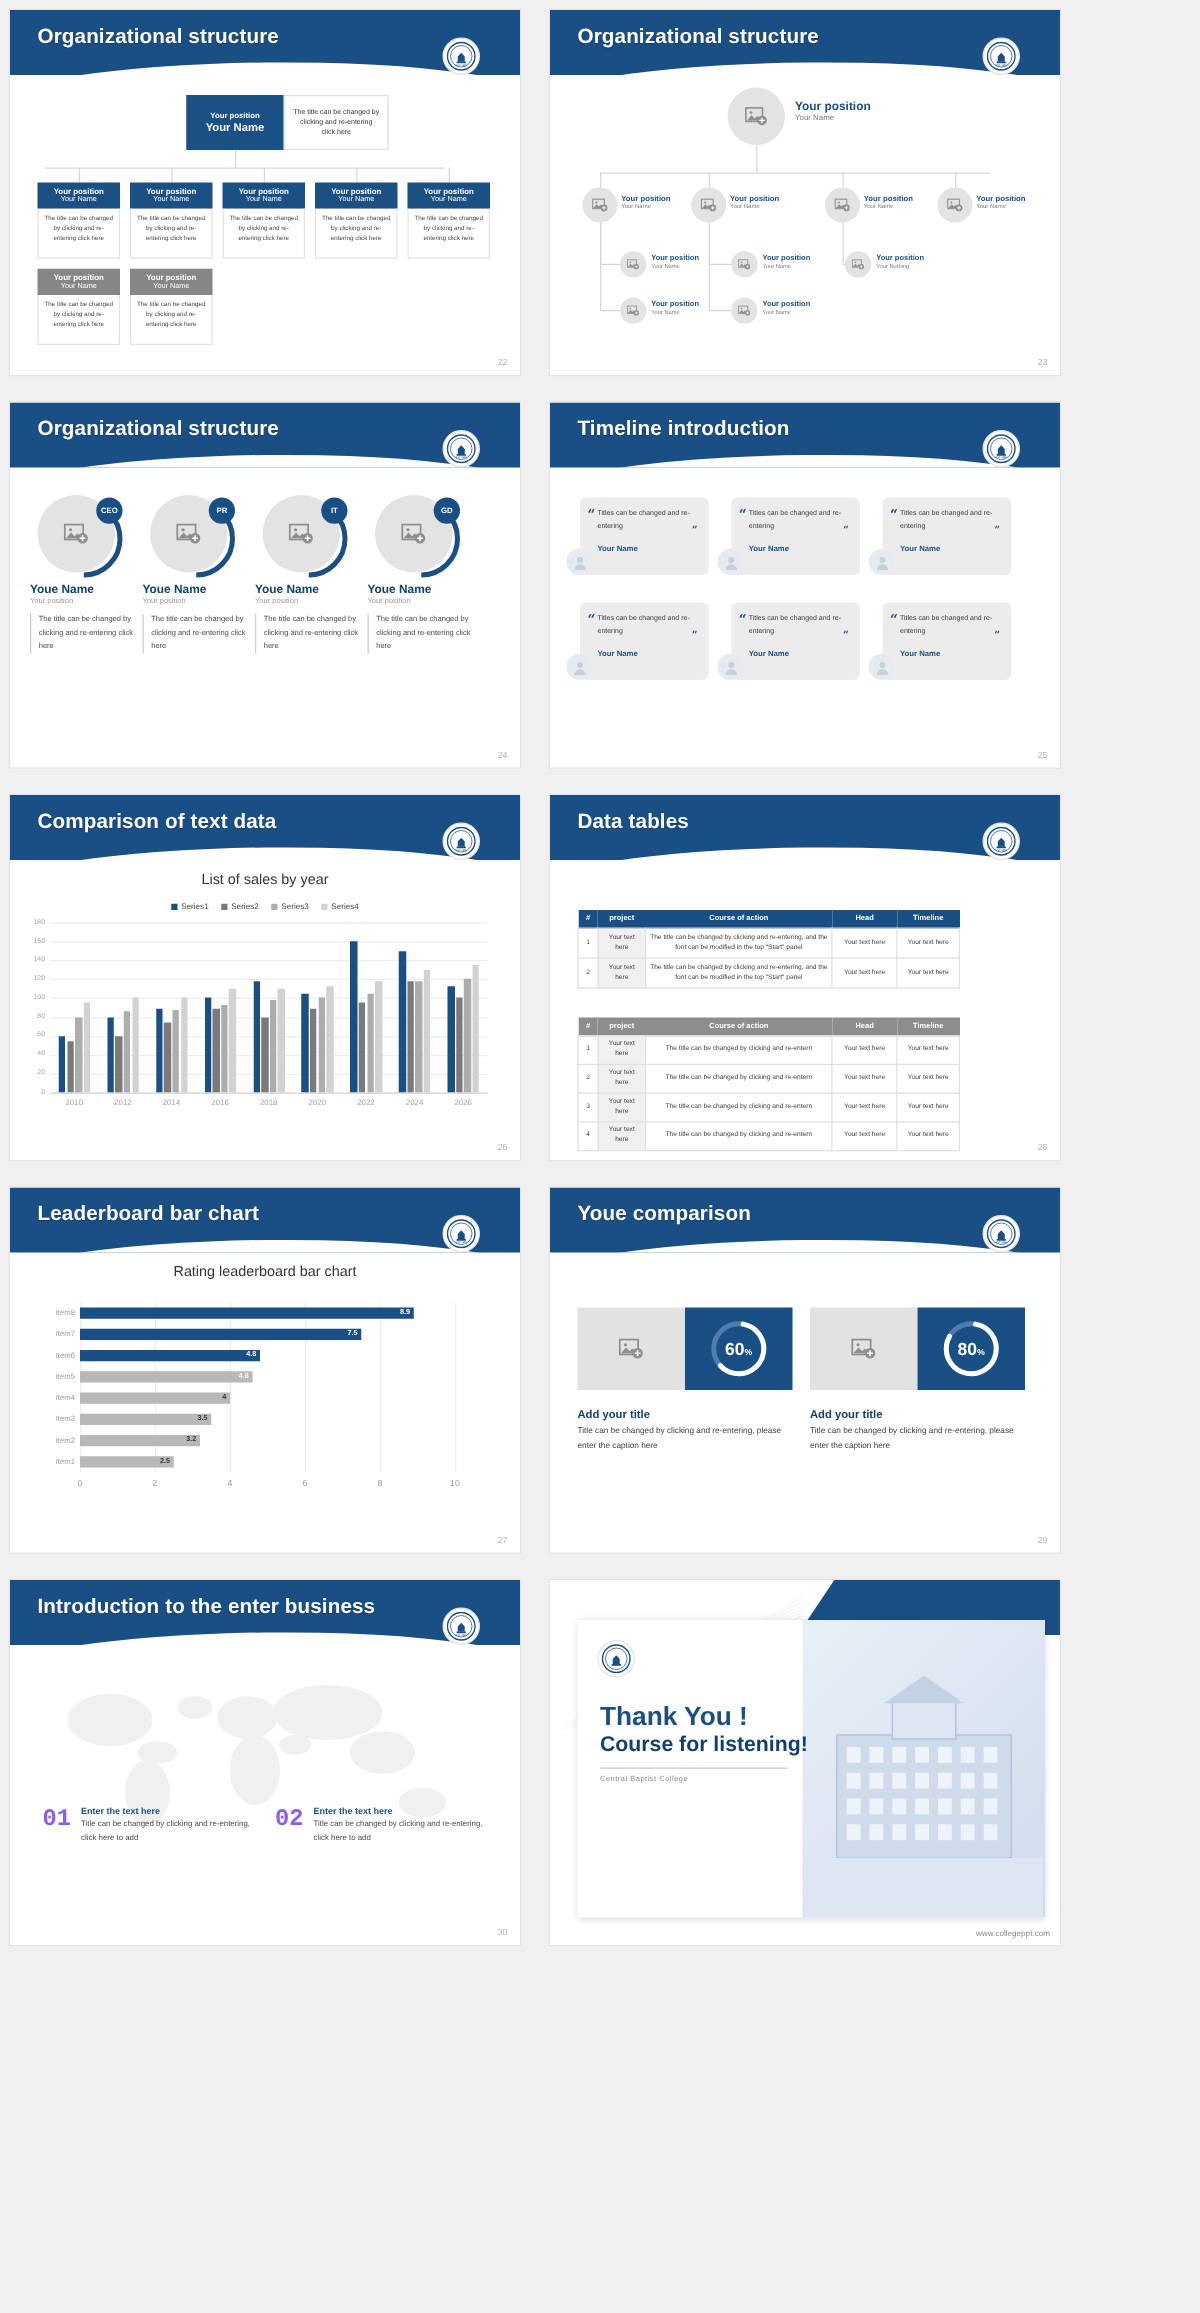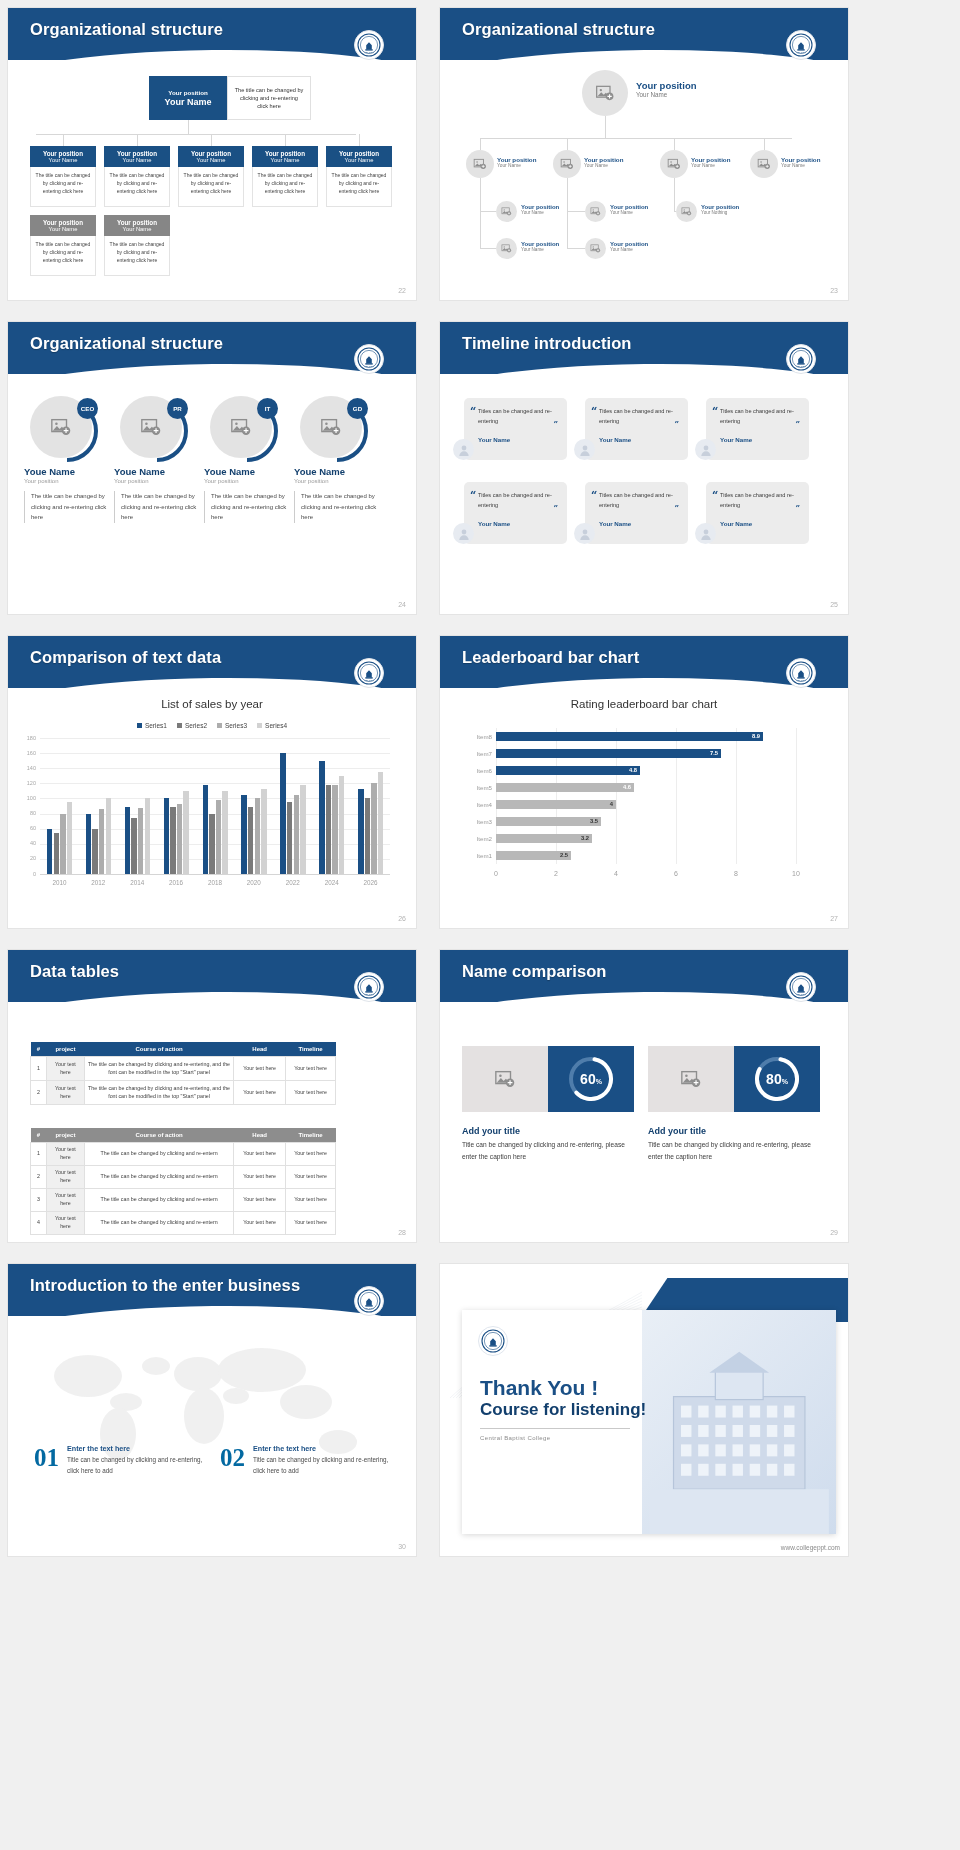--- a/index.html
+++ b/index.html
@@ -124,25 +124,25 @@
   th{ background:#1a4f85;color:#fff;font-size:6px;font-weight:bold;padding:4px 2px;}
   table.t2 th{ background:#8d8d8d; }
   td{ border:1px solid #e0e0e0;padding:3px 3px;color:#3d3d3d;text-align:center;line-height:1.5;}
   td.shade{ background:#f0f0f0; }
   
   .dc-img{ width:86px;height:66px;background:#e4e1e1;display:flex;align-items:center;justify-content:center;}
   .dc-ring{ width:86px;height:66px;background:#1a4f85;display:flex;align-items:center;justify-content:center;position:relative;}
   .dc-title{ color:#123f6d;font-weight:bold;font-size:9px;}
   .dc-sub{ font-size:6.6px;color:#3d3d3d;line-height:1.75;margin-top:3px;}
   
-  .num{ color:#0369a1;font-weight:bold;font-size:25px;font-family:Liberation Serif, serif;}
+  .num{ color:#8b5cf6;font-weight:bold;font-size:19px;font-family:Liberation Mono, monospace;}
   .gt{ font-size:7.2px;font-weight:bold;color:#1a4f85;}
   .gd{ font-size:6.3px;color:#4a4a4a;line-height:1.7;margin-top:2px;}
   
-  .thanks-wrap{ position:absolute;inset:0;background:#fff;overflow:hidden;margin-top:14px;}
+  .thanks-wrap{ position:absolute;inset:0;background:#fff;overflow:hidden;}
   .ty1{ color:#1a4f85;font-weight:bold;font-size:21px;}
   .ty2{ color:#123f6d;font-weight:bold;font-size:17px;}
   .tysub{ font-size:6px;color:#8b8b8b;letter-spacing:.4px;margin-top:6px;}
   .wmark{ position:absolute;right:8px;bottom:5px;font-size:6.5px;color:#8a8a8a;}
 </style>
 </head>
 <body>
 
 <div class="grid" id="grid">
     <div class="slide">
@@ -646,79 +646,20 @@
       <div class="xtick" style="left:304.2222222222222px;top:243px;width:38.888888888888886px">2024</div>
       <div class="bar" style="left:350.1111111111111px;top:153.3777777777778px;width:5.4px;height:84.62222222222222px;background:#1a4f85"></div>
       <div class="bar" style="left:356.7111111111111px;top:162.44444444444446px;width:5.4px;height:75.55555555555556px;background:#7a7a7a"></div>
       <div class="bar" style="left:363.3111111111111px;top:147.33333333333334px;width:5.4px;height:90.66666666666666px;background:#adadad"></div>
       <div class="bar" style="left:369.9111111111111px;top:136px;width:5.4px;height:102px;background:#d2d2d2"></div>
       <div class="xtick" style="left:343.1111111111111px;top:243px;width:38.888888888888886px">2026</div>
       <div class="gridline" style="left:32px;top:238px;width:350px;background:#d5d5d5"></div>
     </div>
     <div class="slide">
       <div class="band"></div>
-  <div class="band-title">Leaderboard bar chart</div>
-  <div class="logo">
-    <svg width="24" height="24" viewBox="0 0 24 24">
-      <circle cx="12" cy="12" r="11" fill="none" stroke="#1a4f85" stroke-width="1.1"></circle>
-      <circle cx="12" cy="12" r="8.6" fill="none" stroke="#1a4f85" stroke-width="0.6"></circle>
-      <path d="M12 5.6 L12 8 M9.2 16.4 h5.6 v-4.2 l-2.8-3 -2.8 3 z" fill="#1a4f85"></path>
-      <rect x="8.3" y="16.2" width="7.4" height="1.4" fill="#1a4f85"></rect>
-      <text x="12" y="19.6" font-size="2.1" fill="#1a4f85" text-anchor="middle">EST 1952</text>
-    </svg>
-  </div>
-      <div class="pagenum">27</div>
-      <div class="ctitle" style="top:62px">Rating leaderboard bar chart</div>
-      <div class="vgrid" style="left:56px;top:92px;height:136px"></div>
-      <div class="xtick" style="left:46px;top:234px;width:20px;font-size:7px">0</div>
-      <div class="vgrid" style="left:116px;top:92px;height:136px"></div>
-      <div class="xtick" style="left:106px;top:234px;width:20px;font-size:7px">2</div>
-      <div class="vgrid" style="left:176px;top:92px;height:136px"></div>
-      <div class="xtick" style="left:166px;top:234px;width:20px;font-size:7px">4</div>
-      <div class="vgrid" style="left:236px;top:92px;height:136px"></div>
-      <div class="xtick" style="left:226px;top:234px;width:20px;font-size:7px">6</div>
-      <div class="vgrid" style="left:296px;top:92px;height:136px"></div>
-      <div class="xtick" style="left:286px;top:234px;width:20px;font-size:7px">8</div>
-      <div class="vgrid" style="left:356px;top:92px;height:136px"></div>
-      <div class="xtick" style="left:346px;top:234px;width:20px;font-size:7px">10</div>
-      <div class="lblabel" style="left:26px;top:97px">Item8</div>
-      <div class="lbbar" style="left:56px;top:96px;width:267px;background:#1a4f85">
-        <span class="lbval" style="color:#ffffff">8.9</span>
-      </div>
-      <div class="lblabel" style="left:26px;top:114px">Item7</div>
-      <div class="lbbar" style="left:56px;top:113px;width:225px;background:#1a4f85">
-        <span class="lbval" style="color:#ffffff">7.5</span>
-      </div>
-      <div class="lblabel" style="left:26px;top:131px">Item6</div>
-      <div class="lbbar" style="left:56px;top:130px;width:144px;background:#1a4f85">
-        <span class="lbval" style="color:#ffffff">4.8</span>
-      </div>
-      <div class="lblabel" style="left:26px;top:148px">Item5</div>
-      <div class="lbbar" style="left:56px;top:147px;width:138px;background:#b8b8b8">
-        <span class="lbval" style="color:#ffffff">4.6</span>
-      </div>
-      <div class="lblabel" style="left:26px;top:165px">Item4</div>
-      <div class="lbbar" style="left:56px;top:164px;width:120px;background:#b8b8b8">
-        <span class="lbval" style="color:#333333">4</span>
-      </div>
-      <div class="lblabel" style="left:26px;top:182px">Item3</div>
-      <div class="lbbar" style="left:56px;top:181px;width:105px;background:#b8b8b8">
-        <span class="lbval" style="color:#333333">3.5</span>
-      </div>
-      <div class="lblabel" style="left:26px;top:199px">Item2</div>
-      <div class="lbbar" style="left:56px;top:198px;width:96px;background:#b8b8b8">
-        <span class="lbval" style="color:#333333">3.2</span>
-      </div>
-      <div class="lblabel" style="left:26px;top:216px">Item1</div>
-      <div class="lbbar" style="left:56px;top:215px;width:75px;background:#b8b8b8">
-        <span class="lbval" style="color:#333333">2.5</span>
-      </div>
-    </div>
-    <div class="slide">
-      <div class="band"></div>
   <div class="band-title">Data tables</div>
   <div class="logo">
     <svg width="24" height="24" viewBox="0 0 24 24">
       <circle cx="12" cy="12" r="11" fill="none" stroke="#1a4f85" stroke-width="1.1"></circle>
       <circle cx="12" cy="12" r="8.6" fill="none" stroke="#1a4f85" stroke-width="0.6"></circle>
       <path d="M12 5.6 L12 8 M9.2 16.4 h5.6 v-4.2 l-2.8-3 -2.8 3 z" fill="#1a4f85"></path>
       <rect x="8.3" y="16.2" width="7.4" height="1.4" fill="#1a4f85"></rect>
       <text x="12" y="19.6" font-size="2.1" fill="#1a4f85" text-anchor="middle">EST 1952</text>
     </svg>
   </div>
@@ -783,21 +724,80 @@
             <td class="shade" style="height:14px">Your text here</td>
             <td class="" style="height:14px">The title can be changed by clicking and re-entern</td>
             <td class="" style="height:14px">Your text here</td>
             <td class="" style="height:14px">Your text here</td>
           </tr>
         </tbody>
       </table>
     </div>
     <div class="slide">
       <div class="band"></div>
-  <div class="band-title">Name comparison</div>
+  <div class="band-title">Leaderboard bar chart</div>
+  <div class="logo">
+    <svg width="24" height="24" viewBox="0 0 24 24">
+      <circle cx="12" cy="12" r="11" fill="none" stroke="#1a4f85" stroke-width="1.1"></circle>
+      <circle cx="12" cy="12" r="8.6" fill="none" stroke="#1a4f85" stroke-width="0.6"></circle>
+      <path d="M12 5.6 L12 8 M9.2 16.4 h5.6 v-4.2 l-2.8-3 -2.8 3 z" fill="#1a4f85"></path>
+      <rect x="8.3" y="16.2" width="7.4" height="1.4" fill="#1a4f85"></rect>
+      <text x="12" y="19.6" font-size="2.1" fill="#1a4f85" text-anchor="middle">EST 1952</text>
+    </svg>
+  </div>
+      <div class="pagenum">27</div>
+      <div class="ctitle" style="top:62px">Rating leaderboard bar chart</div>
+      <div class="vgrid" style="left:56px;top:92px;height:136px"></div>
+      <div class="xtick" style="left:46px;top:234px;width:20px;font-size:7px">0</div>
+      <div class="vgrid" style="left:116px;top:92px;height:136px"></div>
+      <div class="xtick" style="left:106px;top:234px;width:20px;font-size:7px">2</div>
+      <div class="vgrid" style="left:176px;top:92px;height:136px"></div>
+      <div class="xtick" style="left:166px;top:234px;width:20px;font-size:7px">4</div>
+      <div class="vgrid" style="left:236px;top:92px;height:136px"></div>
+      <div class="xtick" style="left:226px;top:234px;width:20px;font-size:7px">6</div>
+      <div class="vgrid" style="left:296px;top:92px;height:136px"></div>
+      <div class="xtick" style="left:286px;top:234px;width:20px;font-size:7px">8</div>
+      <div class="vgrid" style="left:356px;top:92px;height:136px"></div>
+      <div class="xtick" style="left:346px;top:234px;width:20px;font-size:7px">10</div>
+      <div class="lblabel" style="left:26px;top:97px">Item8</div>
+      <div class="lbbar" style="left:56px;top:96px;width:267px;background:#1a4f85">
+        <span class="lbval" style="color:#ffffff">8.9</span>
+      </div>
+      <div class="lblabel" style="left:26px;top:114px">Item7</div>
+      <div class="lbbar" style="left:56px;top:113px;width:225px;background:#1a4f85">
+        <span class="lbval" style="color:#ffffff">7.5</span>
+      </div>
+      <div class="lblabel" style="left:26px;top:131px">Item6</div>
+      <div class="lbbar" style="left:56px;top:130px;width:144px;background:#1a4f85">
+        <span class="lbval" style="color:#ffffff">4.8</span>
+      </div>
+      <div class="lblabel" style="left:26px;top:148px">Item5</div>
+      <div class="lbbar" style="left:56px;top:147px;width:138px;background:#b8b8b8">
+        <span class="lbval" style="color:#ffffff">4.6</span>
+      </div>
+      <div class="lblabel" style="left:26px;top:165px">Item4</div>
+      <div class="lbbar" style="left:56px;top:164px;width:120px;background:#b8b8b8">
+        <span class="lbval" style="color:#333333">4</span>
+      </div>
+      <div class="lblabel" style="left:26px;top:182px">Item3</div>
+      <div class="lbbar" style="left:56px;top:181px;width:105px;background:#b8b8b8">
+        <span class="lbval" style="color:#333333">3.5</span>
+      </div>
+      <div class="lblabel" style="left:26px;top:199px">Item2</div>
+      <div class="lbbar" style="left:56px;top:198px;width:96px;background:#b8b8b8">
+        <span class="lbval" style="color:#333333">3.2</span>
+      </div>
+      <div class="lblabel" style="left:26px;top:216px">Item1</div>
+      <div class="lbbar" style="left:56px;top:215px;width:75px;background:#b8b8b8">
+        <span class="lbval" style="color:#333333">2.5</span>
+      </div>
+    </div>
+    <div class="slide">
+      <div class="band"></div>
+  <div class="band-title">Youe comparison</div>
   <div class="logo">
     <svg width="24" height="24" viewBox="0 0 24 24">
       <circle cx="12" cy="12" r="11" fill="none" stroke="#1a4f85" stroke-width="1.1"></circle>
       <circle cx="12" cy="12" r="8.6" fill="none" stroke="#1a4f85" stroke-width="0.6"></circle>
       <path d="M12 5.6 L12 8 M9.2 16.4 h5.6 v-4.2 l-2.8-3 -2.8 3 z" fill="#1a4f85"></path>
       <rect x="8.3" y="16.2" width="7.4" height="1.4" fill="#1a4f85"></rect>
       <text x="12" y="19.6" font-size="2.1" fill="#1a4f85" text-anchor="middle">EST 1952</text>
     </svg>
   </div>
       <div class="pagenum">29</div>

